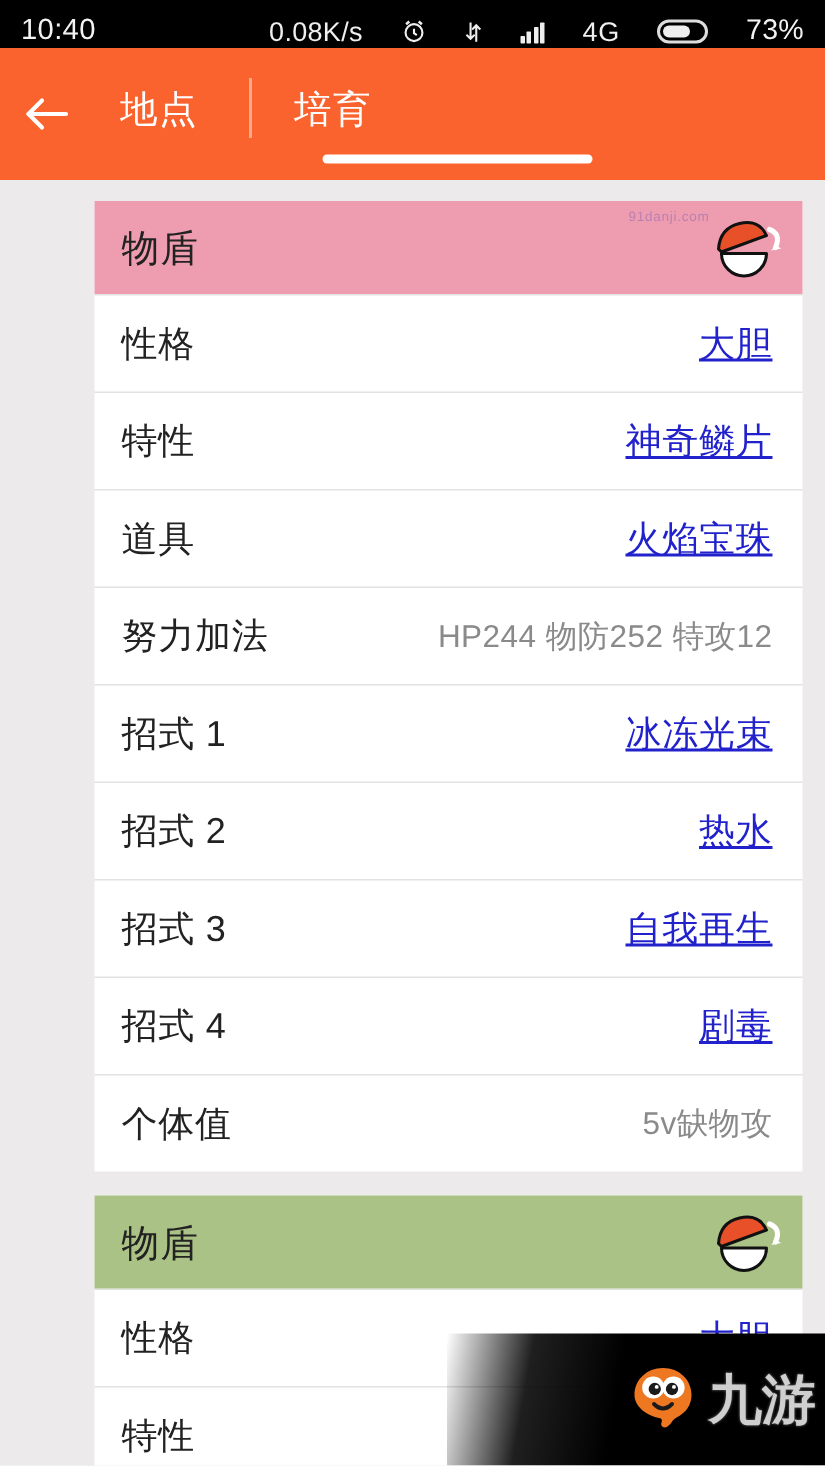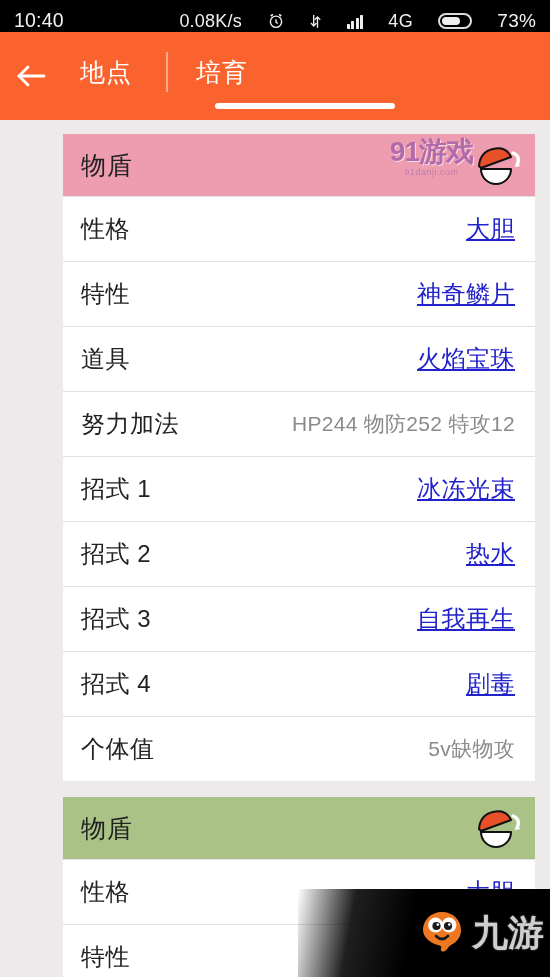--- a/index.html
+++ b/index.html
@@ -176,21 +176,20 @@
     <div class="tab-underline"></div>
   </div>
 
   <div class="body">
 
     <div class="card">
       <div class="card-head pink">
         <span class="card-title">物盾</span>
 
         <span class="wm91">
-          <span class="wm-main">91游戏</span>
           <span class="wm-sub">91danji.com</span>
         </span>
 
         <span class="pokeball">
           <svg width="52" height="48" viewBox="0 0 52 48">
             <path d="M6 24 Q7 10 20 7 Q33 4 38 15 L8 26 Z" fill="#E8502A" stroke="#111" stroke-width="2" stroke-linejoin="round"></path>
             <path d="M8 27 a15 15 0 0 0 30 0 Z" fill="#fff" stroke="#111" stroke-width="2" stroke-linejoin="round"></path>
             <path d="M40 11 q8 3 4 12" fill="none" stroke="#fff" stroke-width="3.4" stroke-linecap="round"></path>
             <path d="M41 25 l3.2 -3.5 l3.6 2.2 z" fill="#fff"></path>
           </svg>

